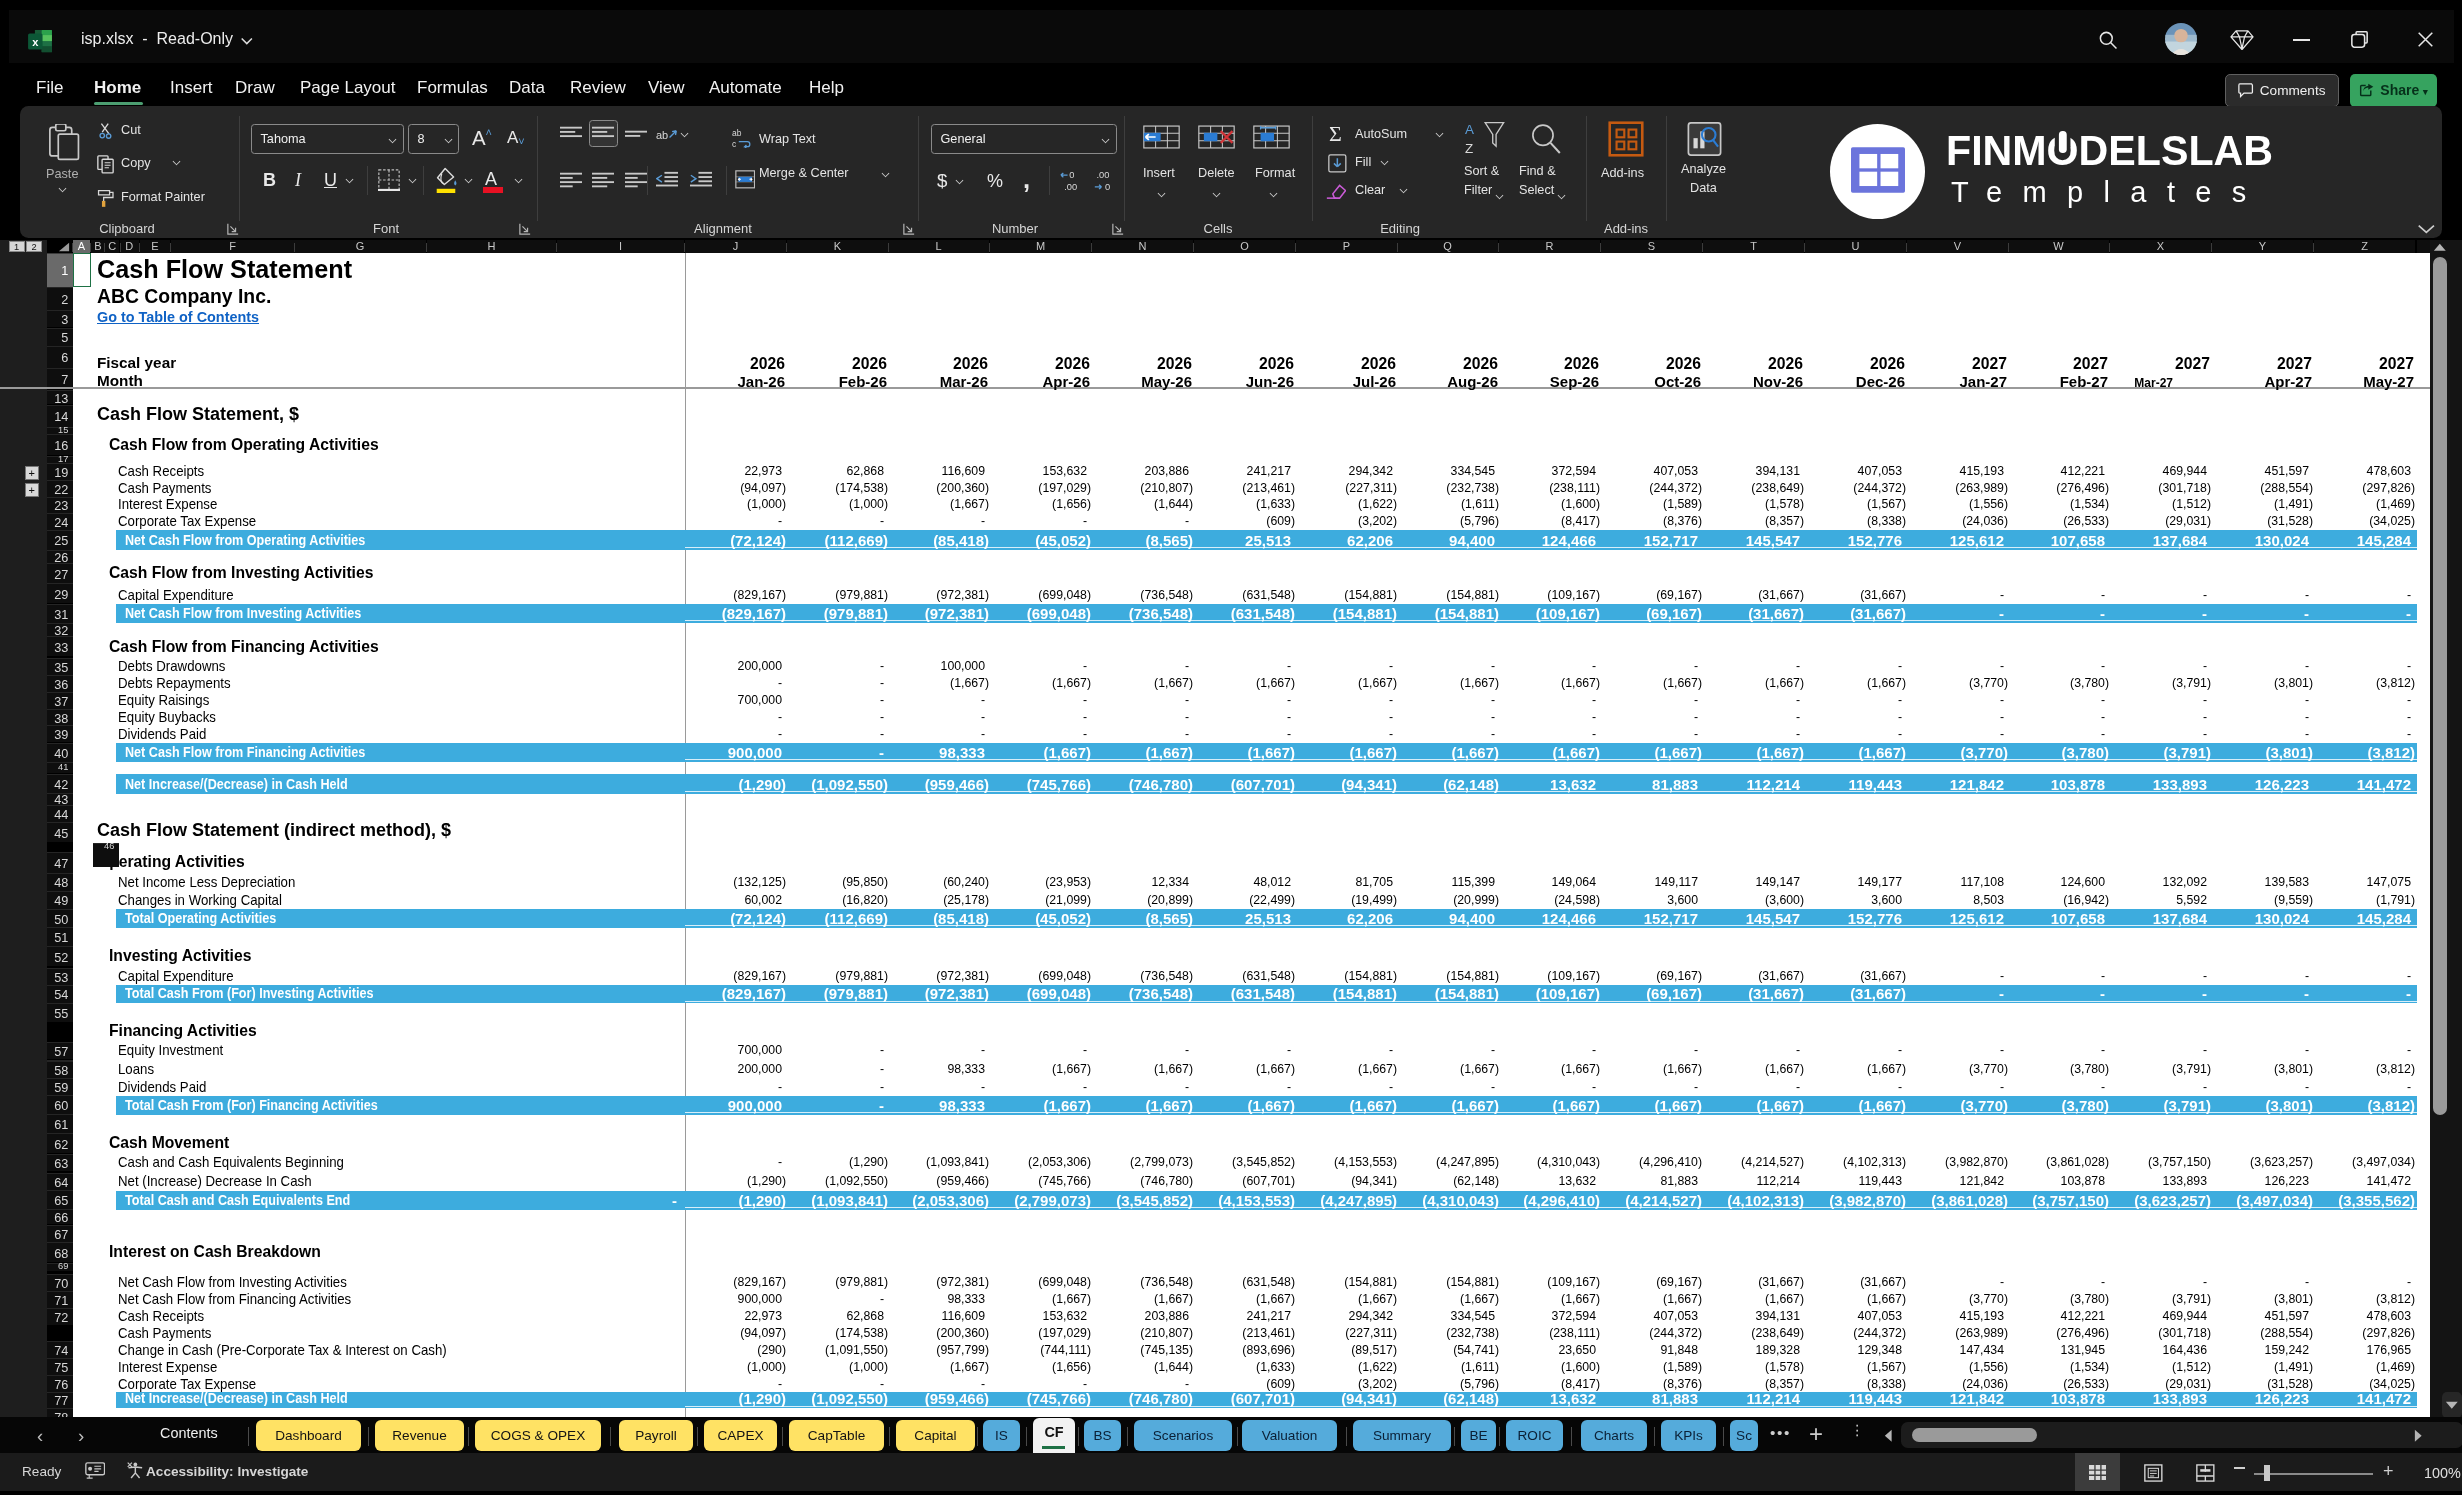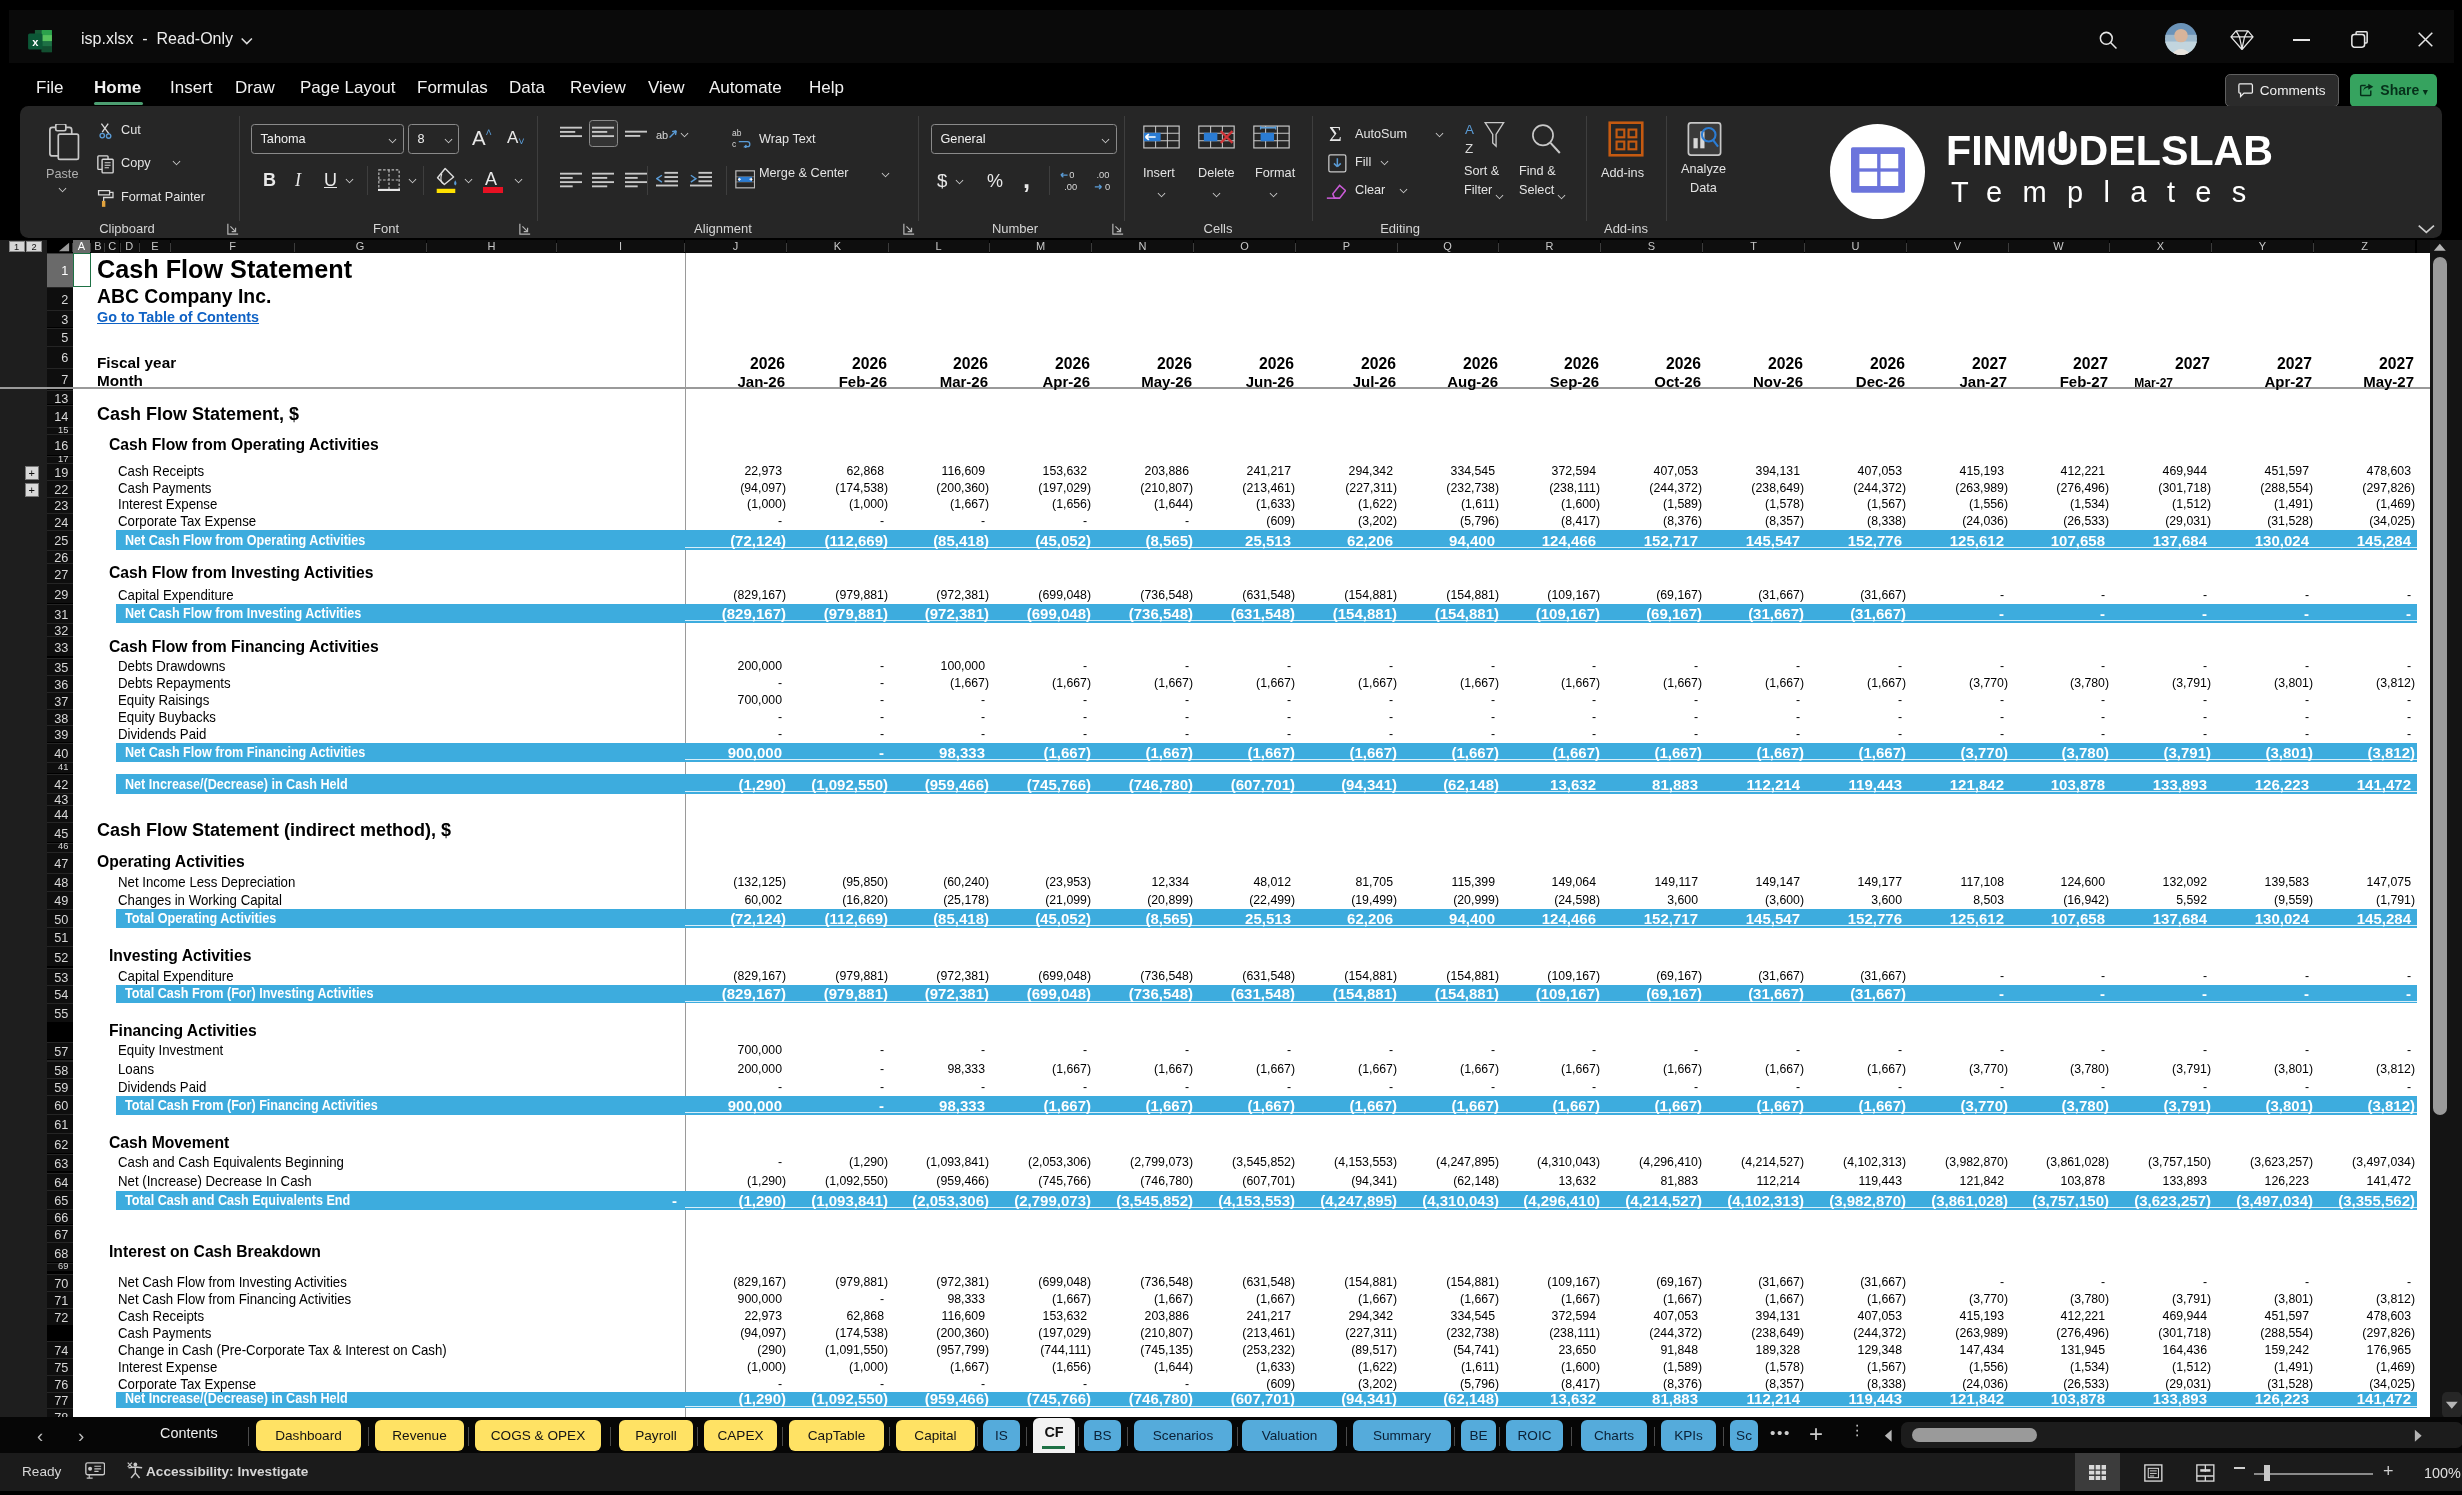--- a/index.html
+++ b/index.html
@@ -1115,21 +1115,21 @@
         <span class="nc" style="left:2139px;width:101px">(288,554)</span>
         <span class="nc" style="left:2241px;width:101px">(297,826)</span>
       </div>
 <div class="row" style="top:1089px;height:17px">
         <span class="li" style="left:45px">Change in Cash (Pre-Corporate Tax &amp; Interest on Cash)</span>
         <span class="nc" style="left:612px;width:101px">(290)</span>
         <span class="nc" style="left:714px;width:101px">(1,091,550)</span>
         <span class="nc" style="left:815px;width:101px">(957,799)</span>
         <span class="nc" style="left:917px;width:101px">(744,111)</span>
         <span class="nc" style="left:1019px;width:101px">(745,135)</span>
-        <span class="nc" style="left:1121px;width:101px">(253,232)</span>
+        <span class="nc" style="left:1121px;width:101px">(893,696)</span>
         <span class="nc" style="left:1223px;width:101px">(89,517)</span>
         <span class="nc" style="left:1325px;width:101px">(54,741)</span>
         <span class="nc" style="left:1426px;width:97px">23,650</span>
         <span class="nc" style="left:1528px;width:97px">91,848</span>
         <span class="nc" style="left:1630px;width:97px">189,328</span>
         <span class="nc" style="left:1732px;width:97px">129,348</span>
         <span class="nc" style="left:1834px;width:97px">147,434</span>
         <span class="nc" style="left:1935px;width:97px">131,945</span>
         <span class="nc" style="left:2037px;width:97px">164,436</span>
         <span class="nc" style="left:2139px;width:97px">159,242</span>
@@ -1224,21 +1224,21 @@
 <div class="rowno" style="top:675px;height:17px;line-height:20.4px;font-size:12.7px;">36</div>
 <div class="rowno" style="top:692px;height:17px;line-height:20.4px;font-size:12.7px;">37</div>
 <div class="rowno" style="top:709px;height:17px;line-height:20.4px;font-size:12.7px;">38</div>
 <div class="rowno" style="top:725px;height:17px;line-height:20.4px;font-size:12.7px;">39</div>
 <div class="rowno" style="top:743px;height:18.7px;line-height:22px;font-size:12.7px;">40</div>
 <div class="rowno" style="top:762px;height:11px;line-height:11px;font-size:9.3px;">41</div>
 <div class="rowno" style="top:774px;height:19.5px;line-height:23px;font-size:12.7px;">42</div>
 <div class="rowno" style="top:793px;height:12px;line-height:15.3px;font-size:12.7px;">43</div>
 <div class="rowno" style="top:805px;height:17px;line-height:20.4px;font-size:12.7px;">44</div>
 <div class="rowno" style="top:822px;height:20.4px;line-height:24px;font-size:12.7px;">45</div>
-<div class="rowno" style="top:843px;height:16px;line-height:7.6px;font-size:9.3px;">46</div>
+<div class="rowno" style="top:843px;height:24px;line-height:7.6px;font-size:9.3px;margin-left:46px;">46</div>
 <div class="rowno" style="top:852px;height:21px;line-height:24.6px;font-size:12.7px;">47</div>
 <div class="rowno" style="top:873px;height:18px;line-height:21px;font-size:12.7px;">48</div>
 <div class="rowno" style="top:891px;height:18px;line-height:21px;font-size:12.7px;">49</div>
 <div class="rowno" style="top:909px;height:18.7px;line-height:22px;font-size:12.7px;">50</div>
 <div class="rowno" style="top:927px;height:18.7px;line-height:22px;font-size:12.7px;">51</div>
 <div class="rowno" style="top:946px;height:20.4px;line-height:24px;font-size:12.7px;">52</div>
 <div class="rowno" style="top:968px;height:17px;line-height:20.4px;font-size:12.7px;">53</div>
 <div class="rowno" style="top:985px;height:18px;line-height:21px;font-size:12.7px;">54</div>
 <div class="rowno" style="top:1003px;height:18.7px;line-height:22px;font-size:12.7px;">55</div>
 <div class="rowno" style="top:1022px;height:19.5px;line-height:23px;font-size:12.7px;margin-top:38px;">56</div>

